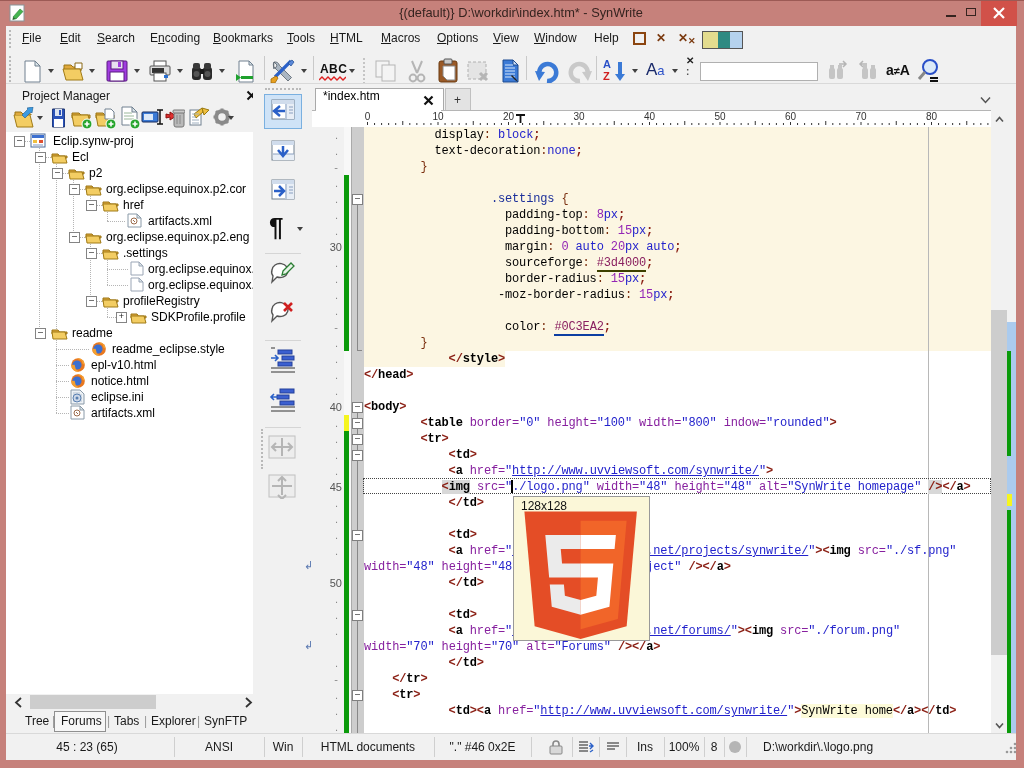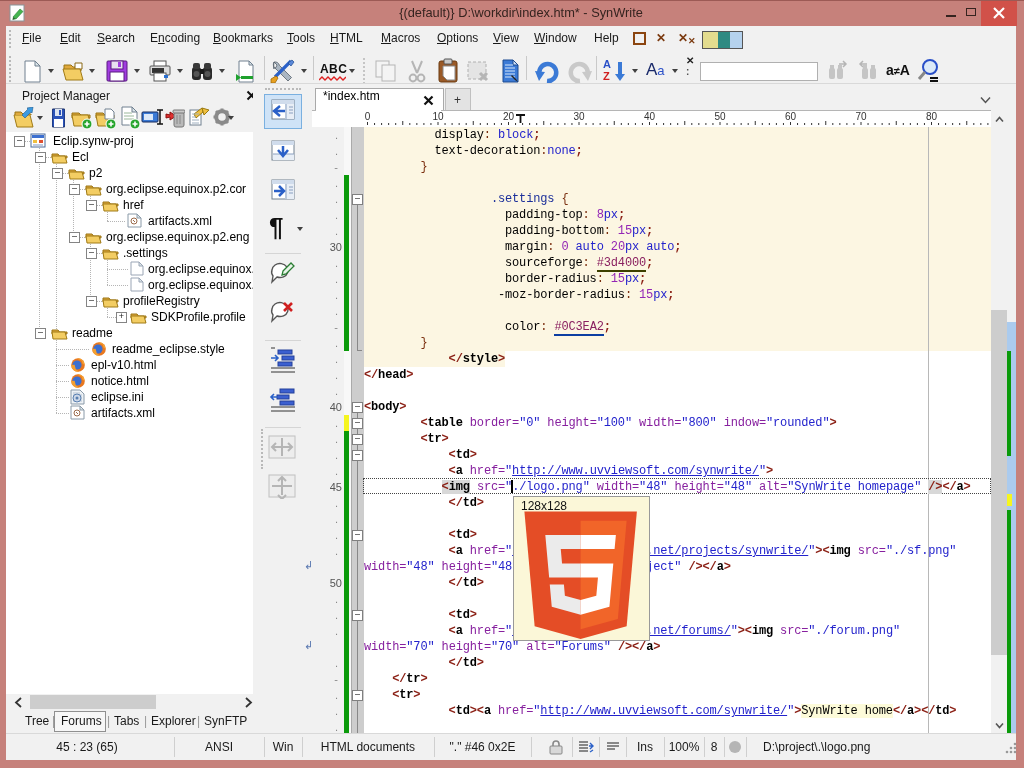--- a/index.html
+++ b/index.html
@@ -838,21 +838,21 @@
 <span class="st" style="left:620px;width:38px;text-align:center">Ins</span>
 <div class="ssep" style="left:658px"></div>
 <span class="st" style="left:658px;width:40px;text-align:center">100%</span>
 <div class="ssep" style="left:698px"></div>
 <span class="st" style="left:698px;width:20px;text-align:center">8</span>
 <div class="ssep" style="left:718px"></div>
 <svg class="st" style="left:722px;top:6px" width="14" height="14">
         <circle cx="7" cy="7" r="6" fill="#b5b5b5"></circle>
       </svg>
 <div class="ssep" style="left:740px"></div>
-<span class="st" style="left:757px">D:\project\.\logo.png</span>
+<span class="st" style="left:757px">D:\workdir\.\logo.png</span>
 <svg class="st" style="left:998px;top:8px" width="14" height="14">
         <g fill="#999">
           <circle cx="11" cy="2" r="1.3"></circle>
           <circle cx="7" cy="6" r="1.3"></circle>
           <circle cx="11" cy="6" r="1.3"></circle>
           <circle cx="3" cy="10" r="1.3"></circle>
           <circle cx="7" cy="10" r="1.3"></circle>
           <circle cx="11" cy="10" r="1.3"></circle>
         </g>
       </svg>

